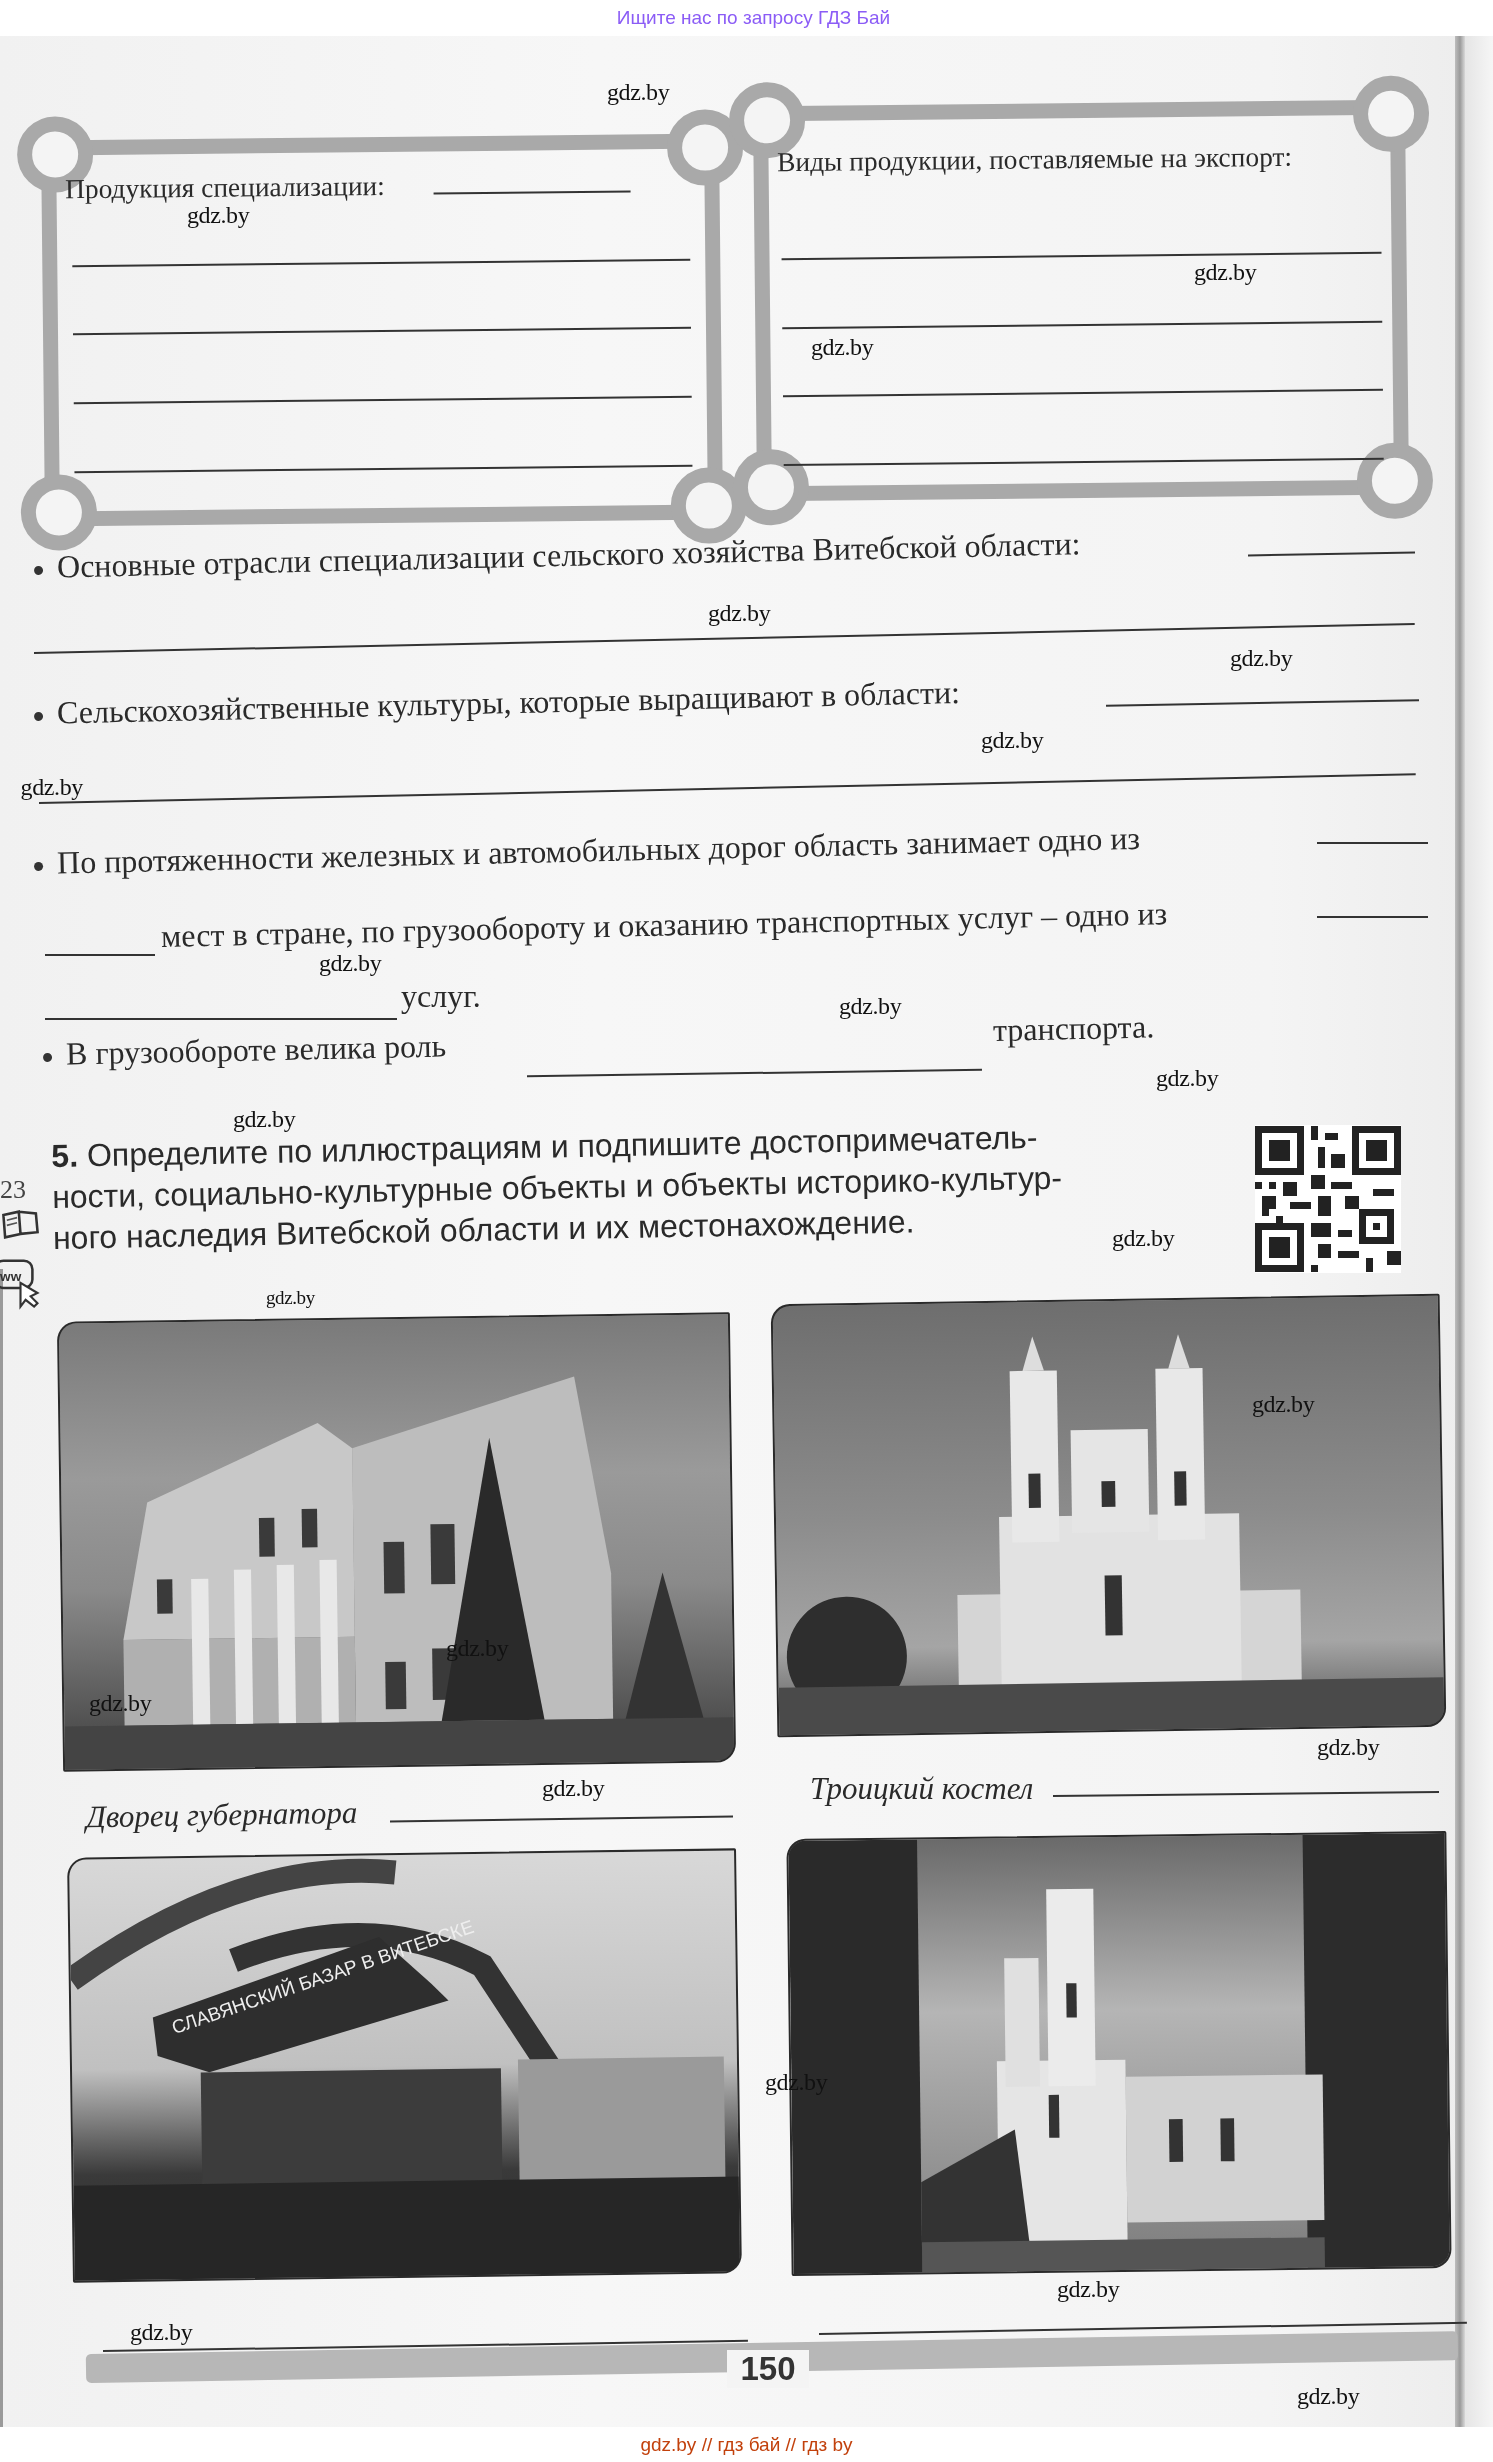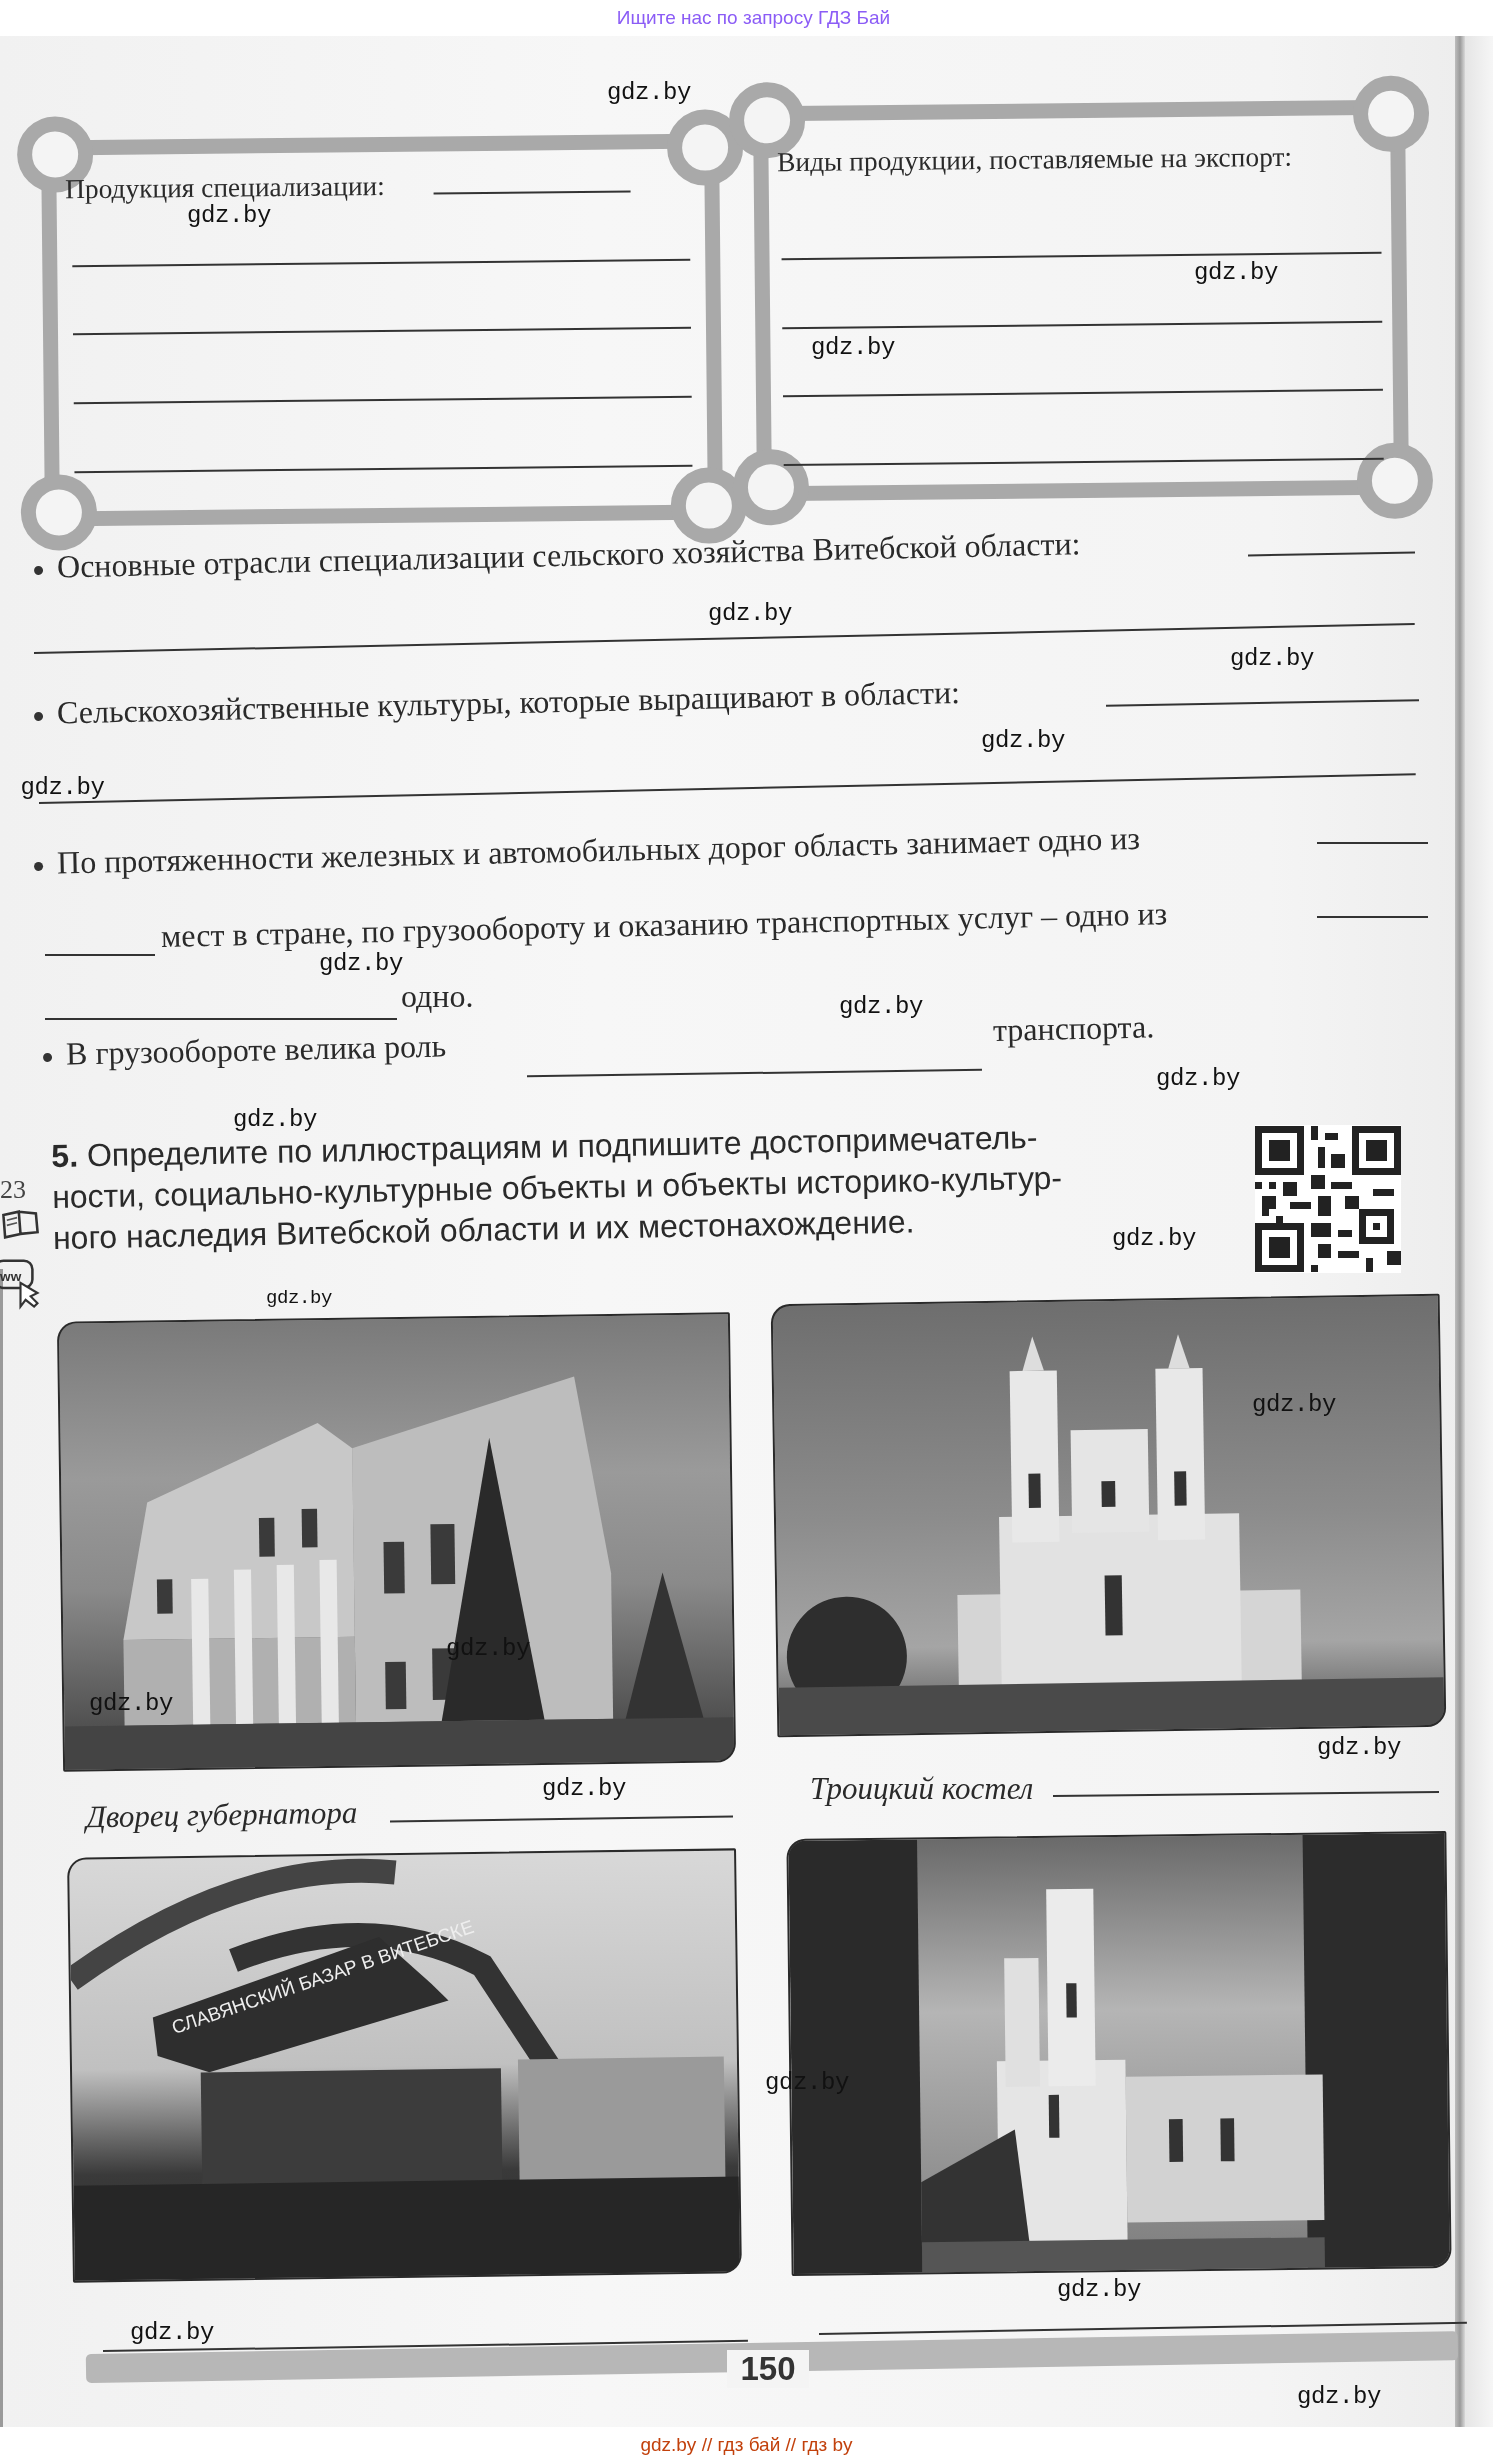--- a/index.html
+++ b/index.html
@@ -28,21 +28,21 @@
     background:linear-gradient(90deg,#bdbdbd,#9a9a9a,#d8d8d8);
   }
   .page-edge-right {
     position:absolute; left:1465px; top:36px; width:28px; height:2391px;
     background:linear-gradient(90deg,#e5e5e5,#f6f6f6);
   }
   .left-edge {
     position:absolute; left:0; top:1269px; width:3.4px; height:1158px; background:#9a9a9a;
   }
   .wm {
-    position:absolute; font-family:Liberation Mono, monospace;
+    position:absolute; font-family:Liberation Serif, serif;
     font-size:24px; color:#111; letter-spacing:-0.4px;
   }
   
   .frame {
     position:absolute; border:15.4px solid #a9a9a9; box-sizing:border-box;
     border-radius:3.4px; transform:rotate(-0.6deg);
   }
   .frame .corner {
     position:absolute; width:46px; height:46px; background:#f4f4f4;
     border:15.4px solid #a9a9a9; border-radius:50%;
@@ -133,21 +133,21 @@
 <div class="line" style="left:1317px;top:842px;width:111px;"></div>
 
 <div class="line" style="left:45px;top:954px;width:110px;"></div>
 <div class="bullet-row" style="left:161px;top:918px;transform:rotate(-1.3deg);">
   <span>мест в стране, по грузообороту и оказанию транспортных услуг – одно из</span>
 </div>
 <div class="line" style="left:1317px;top:916px;width:111px;"></div>
 
 <div class="line" style="left:45px;top:1018px;width:352px;"></div>
 <div class="bullet-row" style="left:401px;top:978px;">
-  <span>одно.</span>
+  <span>услуг.</span>
 </div>
 
 <div class="bullet-row" style="left:43px;top:1036px;transform:rotate(-1.2deg);">
   <span class="dot"></span><span>В грузообороте велика роль</span>
 </div>
 <div class="line" style="left:527px;top:1072px;width:455px;transform:rotate(-0.8deg);"></div>
 <div class="bullet-row" style="left:993px;top:1012px;transform:rotate(-1.3deg);">
   <span>транспорта.</span>
 </div>
 

